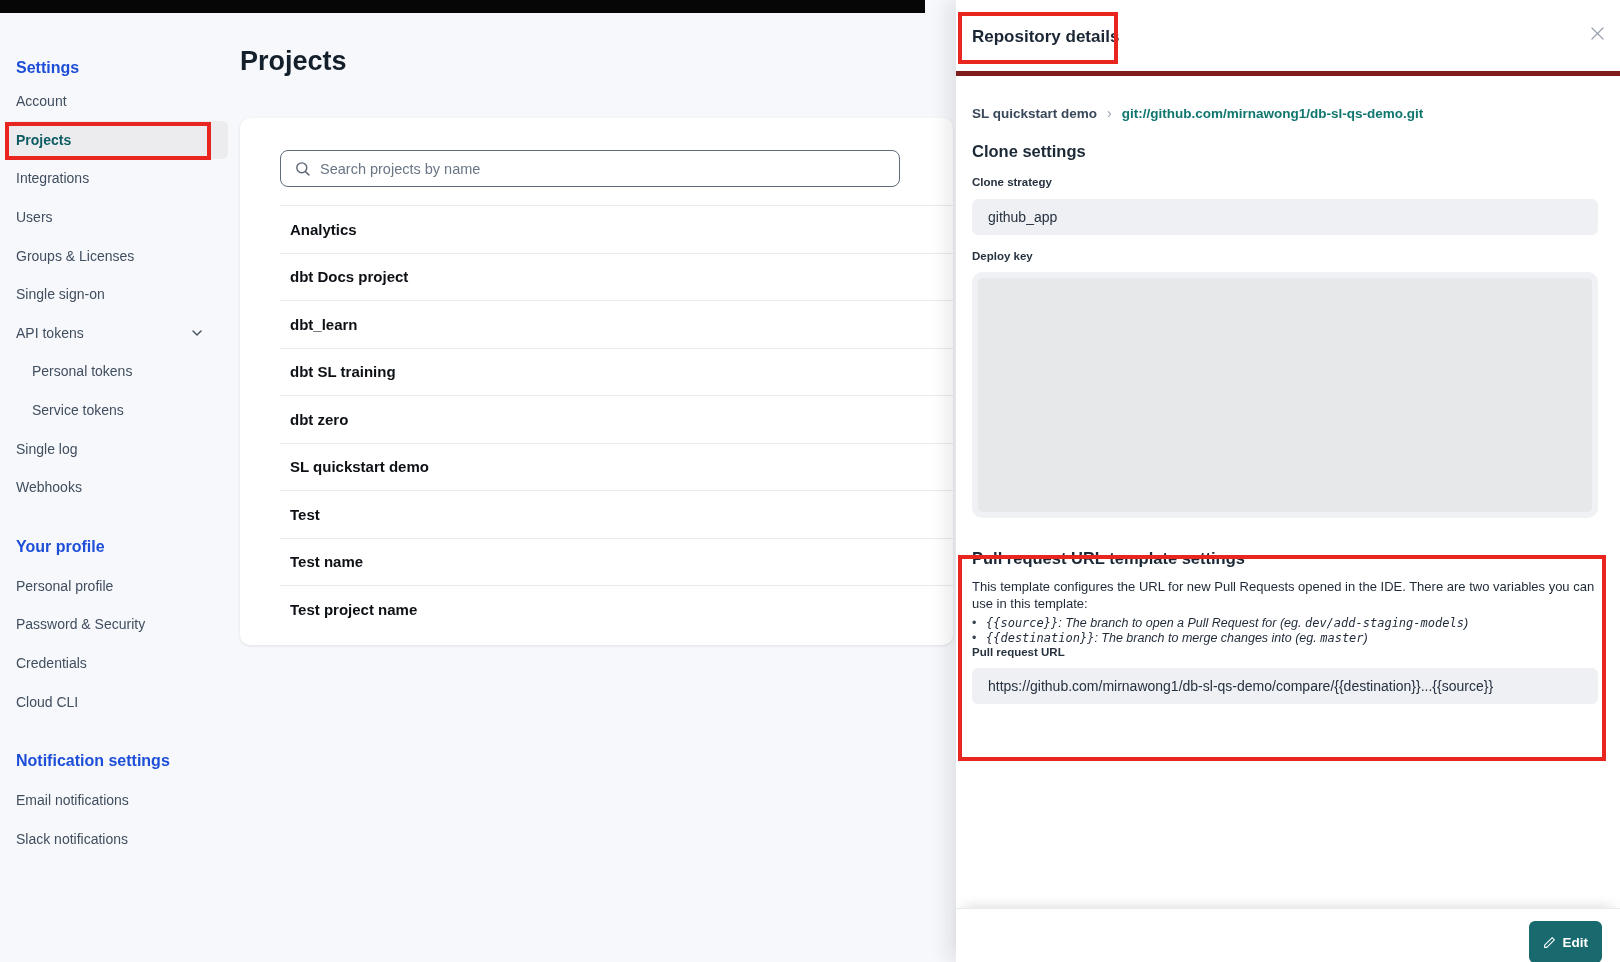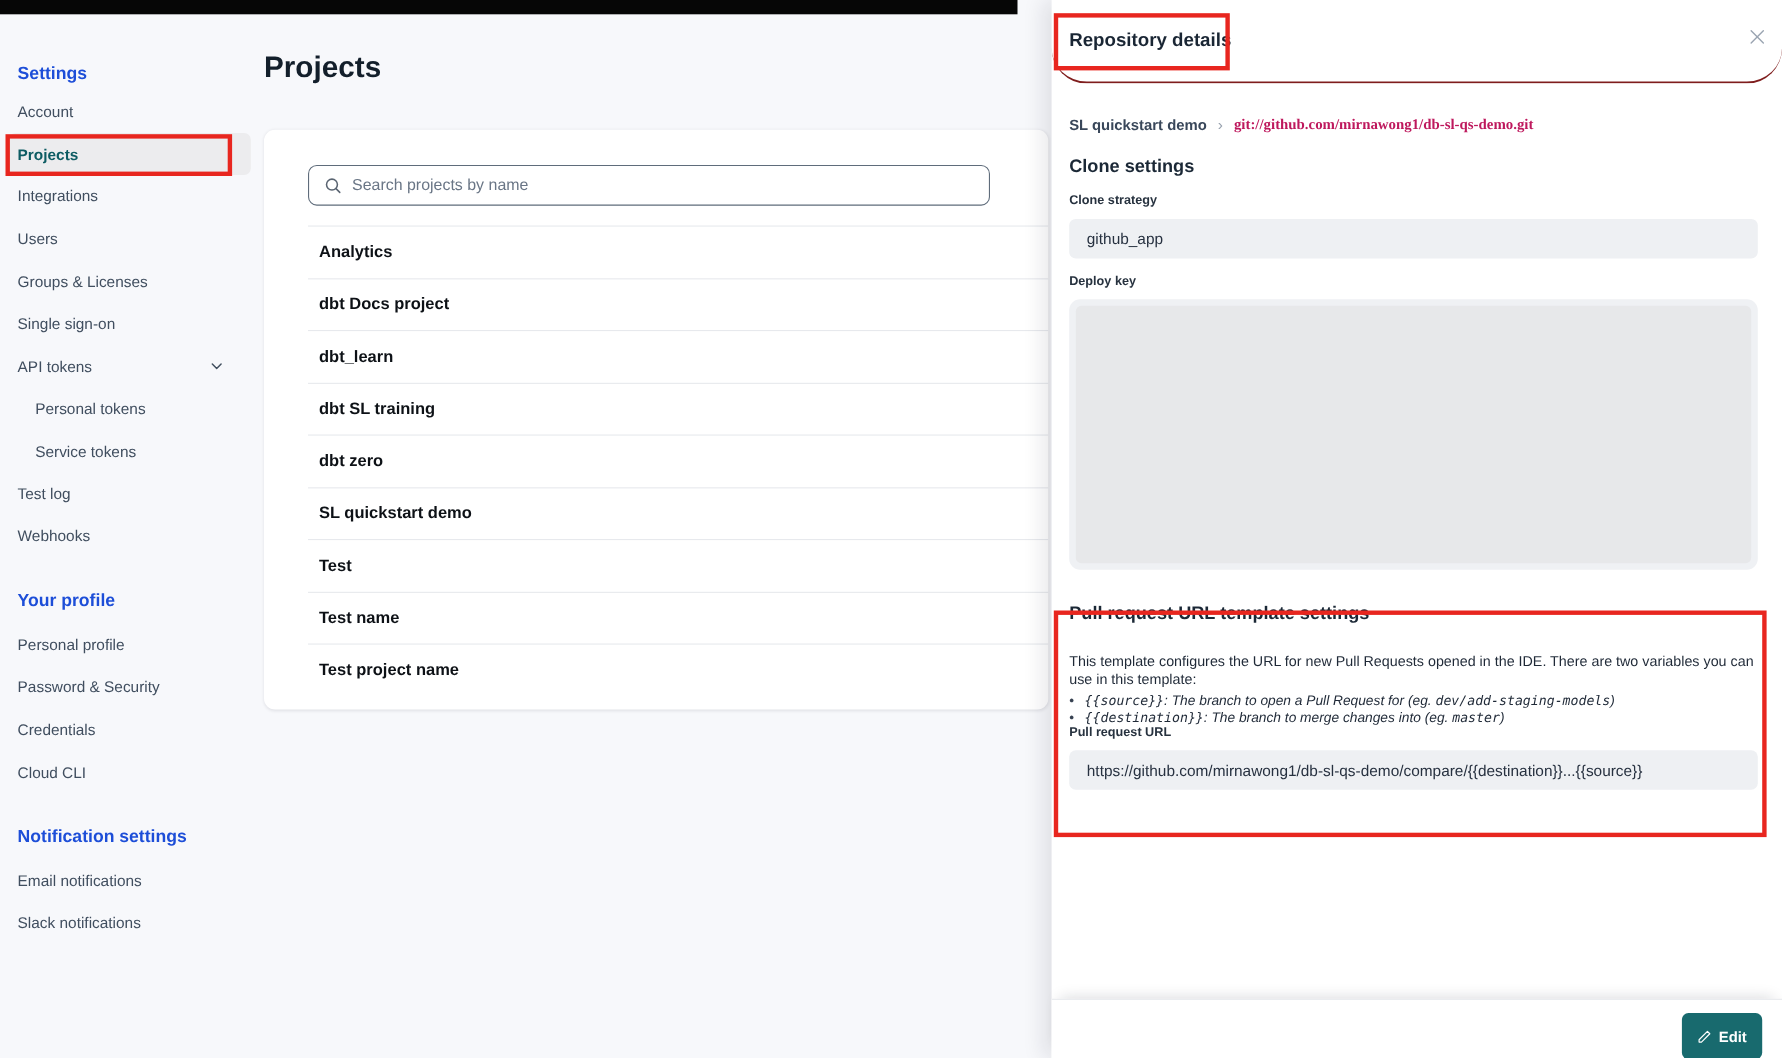--- a/index.html
+++ b/index.html
@@ -37,36 +37,36 @@
   .search-wrap { position:absolute; left:40px; top:32px; width:620px; height:37px; border:1.5px solid #5f6c7b; border-radius:8px; display:flex; align-items:center; background:#fff; }
   .search-wrap svg { margin-left:13px; flex:none; }
   .search-wrap input { border:none; outline:none; font-size:14.5px; color:#701a75; flex:1; margin-left:9px; background:transparent; font-family:"Liberation Sans",sans-serif; }
   .search-wrap input::placeholder { color:#6a7686; }
   .rows { position:absolute; left:40px; top:87px; right:0; border-top:1px solid #e7e9ed; }
   .project-row { height:47.5px; display:flex; align-items:center; font-weight:bold; font-size:15px; color:#0d1116; border-bottom:1px solid #e7e9ed; padding-left:10px; cursor:pointer; }
   .project-row:last-child { border-bottom:none; }
 
   
   .panel { position:absolute; left:956px; top:0; width:664px; height:962px; background:#fff; box-shadow:-8px 0 18px rgba(16,24,40,.10); }
-  .panel-header { height:76px; border-bottom:2px solid #7f1d1d; position:relative;border-radius:32px; }
+  .panel-header { height:76px; border-bottom:5px solid #7f1d1d; position:relative; }
   .panel-title { position:absolute; left:16px; top:27px; font-size:17px; font-weight:bold; color:#1a2634; }
   .close-icon { position:absolute; right:13px; top:24px; cursor:pointer; line-height:0; }
   .panel-body { padding:0 22px 0 16px; }
   .breadcrumb { display:flex; gap:10px; align-items:center; font-size:13.5px; font-weight:bold; margin-top:28px; height:18px; }
   .bc-project { color:#39475a; }
   .bc-sep { color:#98a1ae; font-weight:normal; font-size:14px; }
-  .bc-repo { color:#be185d;font-family:Liberation Serif, serif; }
+  .bc-repo { color:#0f766e; }
   .section-heading { font-size:16.5px; font-weight:bold; color:#1b2836; margin-top:20px; height:21px; }
   .field-label { font-size:11.5px; font-weight:bold; color:#27323f; margin-top:13px; height:14px; }
   .field { margin-top:9px; height:36px; background:#eef0f3; border-radius:6px; display:flex; align-items:center; padding-left:16px; font-size:14px; color:#273140; }
   .deploy-label { margin-top:15px; }
   .deploy-box { margin-top:8px; height:246px; background:#eff1f4; border-radius:10px; padding:6px; }
   .deploy-box .redacted { height:100%; background:#e7e8ea; border-radius:5px; }
   .pr-heading { margin-top:31px; }
-  .pr-desc { margin-top:22px; font-size:13px; color:#1f2937; line-height:17px; }
+  .pr-desc { margin-top:8px; font-size:13px; color:#1f2937; line-height:17px; }
   .pr-desc div { white-space:nowrap; }
   .bullets { margin-top:4px; }
   .bullet { display:flex; font-size:12.5px; line-height:15px; color:#1f2937; font-style:italic; }
   .bullet .dot { width:14px; flex:none; font-style:normal; color:#374151; }
   .code { font-family:"DejaVu Sans Mono", monospace; font-size:12px; }
   .url-label { margin-top:0; }
   .url-field { margin-top:8px; }
 
   .panel-footer { position:absolute; left:0; right:0; bottom:0; height:54px; background:#fff; border-top:1px solid #e8eaee; box-shadow:0 -8px 14px -8px rgba(16,24,40,.18); }
   .edit-btn { position:absolute; right:18px; top:12px; height:42px; padding:0 14px; background:#186a6e; color:#fff; border:none; border-radius:6px; font-size:13.5px; font-weight:bold; display:flex; align-items:center; gap:7px; cursor:pointer; font-family:"Liberation Sans",sans-serif; }
@@ -89,21 +89,21 @@
       <div class="nav-item">
         <span>API tokens</span>
         <span class="nav-chevron">
           <svg width="16" height="16" viewBox="0 0 24 24" fill="none" stroke="#42505f" stroke-width="2" stroke-linecap="round" stroke-linejoin="round">
               <polyline points="6 9 12 15 18 9"></polyline>
             </svg>
         </span>
       </div>
       <div class="nav-item indent">Personal tokens</div>
       <div class="nav-item indent">Service tokens</div>
-      <div class="nav-item">Test log</div>
+      <div class="nav-item">Single log</div>
       <div class="nav-item">Webhooks</div>
     </div>
 
     <div class="section-header later">Your profile</div>
     <div class="nav">
       <div class="nav-item">Personal profile</div>
       <div class="nav-item">Password &amp; Security</div>
       <div class="nav-item">Credentials</div>
       <div class="nav-item">Cloud CLI</div>
     </div>

